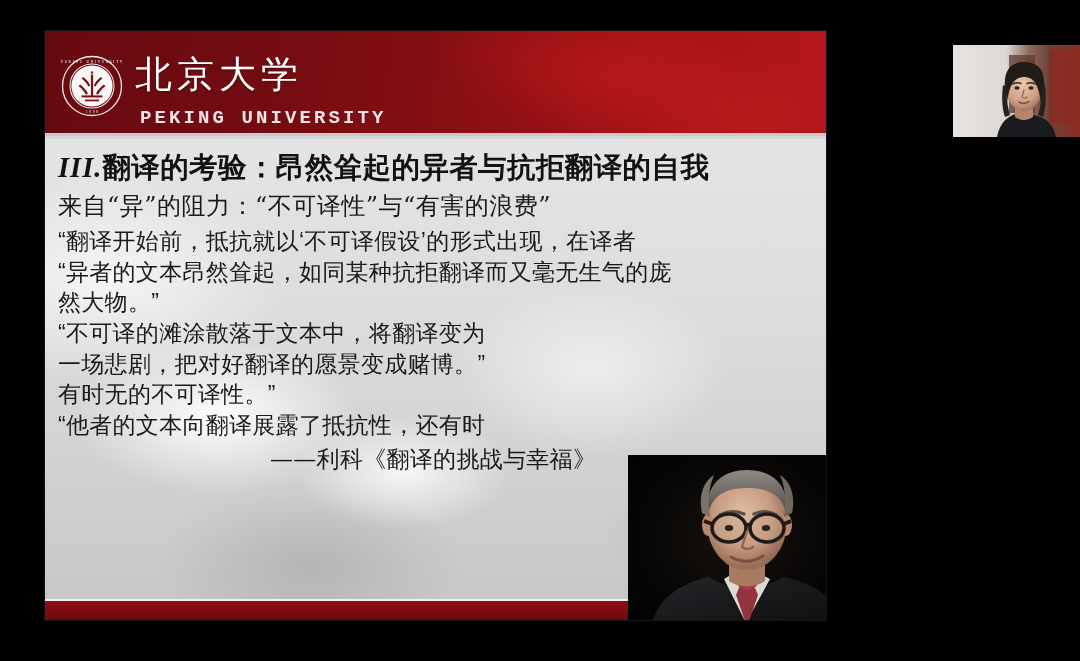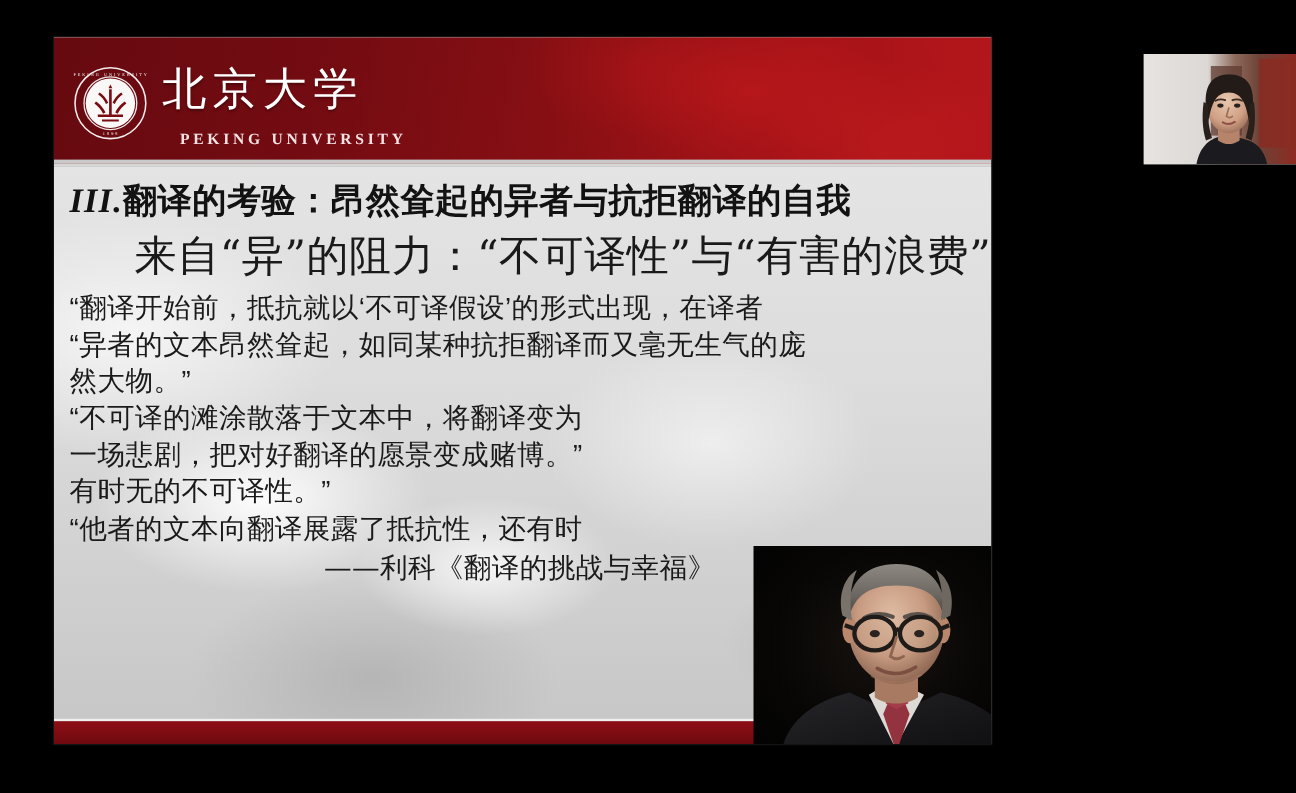--- a/index.html
+++ b/index.html
@@ -74,39 +74,39 @@
     font-size: 37px;
     font-weight: 400;
     letter-spacing: 5px;
     color: #ffffff;
     line-height: 1;
     white-space: nowrap;
     text-shadow: 0 1px 2px rgba(0,0,0,0.35);
   }
   .pku-en {
     position: absolute;
-    left: 105px;
+    left: 95px;
     top: 78px;
-    font-family: Liberation Serif, serif;
-    font-size: 13px;
+    font-family: Liberation Mono, monospace;
+    font-size: 19px;
     font-weight: 700;
     letter-spacing: 3.1px;
     color: #f3e3e4;
     line-height: 1;
     white-space: nowrap;
   }
 
   
   #slide-body {
     position: absolute;
     left: 0;
     top: 108px;
     width: 781px;
     height: 462px;
-    background: #a3a3a3;
+    background: #15803d;
     overflow: hidden;
   }
   
   #slide-body::before {
     content: "";
     position: absolute; inset: 0;
     background:
       radial-gradient(ellipse 200px 110px at 22% 60%, rgba(255,255,255,0.95) 0%, rgba(255,255,255,0) 70%),
       radial-gradient(ellipse 150px 80px at 46% 72%, rgba(255,255,255,0.8) 0%, rgba(255,255,255,0) 72%),
       radial-gradient(ellipse 190px 120px at 70% 50%, rgba(255,255,255,0.55) 0%, rgba(255,255,255,0) 72%),
@@ -133,27 +133,26 @@
   }
   .slide-title .numeral {
     font-style: italic;
     font-family: "Liberation Serif", serif;
     font-weight: 700;
     letter-spacing: 1px;
   }
 
   .slide-subtitle {
     font-family: "DejaVu Serif", serif;
-    font-size: 35px;
+    font-size: 24px;
     font-weight: 400;
     color: #1a1a1a;
     line-height: 1.28;
     margin: 3px 0 0 0;
     letter-spacing: 0.5px;
-    text-align: right;
   }
   .slide-subtitle-fr {
     font-family: "Liberation Serif", serif;
     font-size: 26px;
     color: #151515;
     line-height: 1.24;
     margin: 2px 0 0 12px;
     letter-spacing: 0.2px;
   }
 

